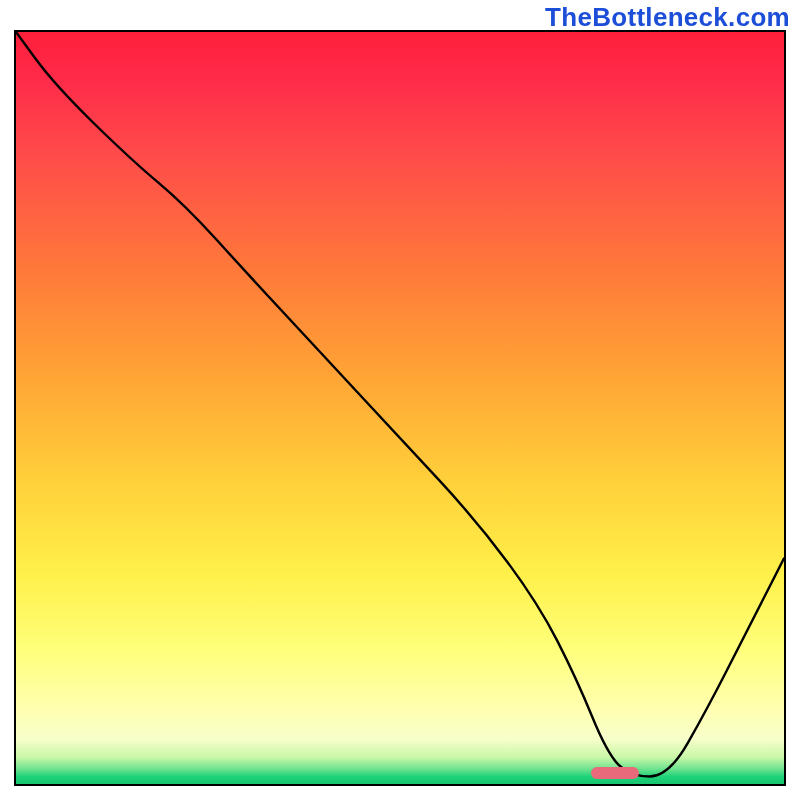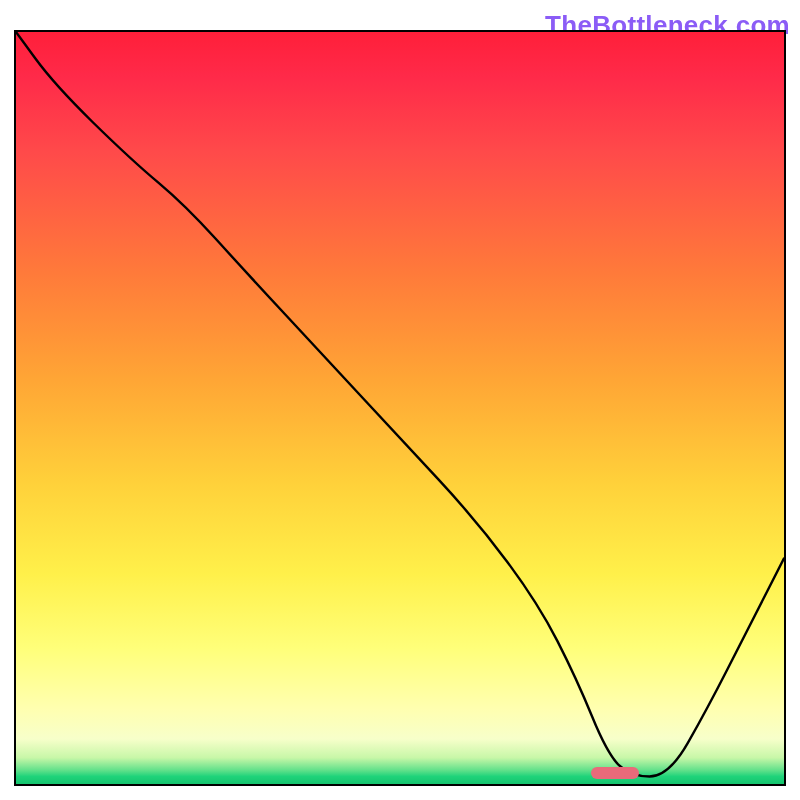--- a/index.html
+++ b/index.html
@@ -11,25 +11,25 @@
     font-family: Arial, Helvetica, sans-serif;
     overflow: hidden;
   }
   .container {
     position: relative;
     width: 800px;
     height: 800px;
   }
   .watermark {
     position: absolute;
-    top: 10px;
+    top: 2px;
     right: 10px;
     font-size: 26px;
     font-weight: 600;
-    color: #8b5cf6;
+    color: #1d4ed8;
     letter-spacing: 0.3px;
   }
   .plot-area {
     position: absolute;
     left: 14px;
     top: 30px;
     width: 772px;
     height: 756px;
     border: 2px solid #000;
     box-sizing: border-box;

